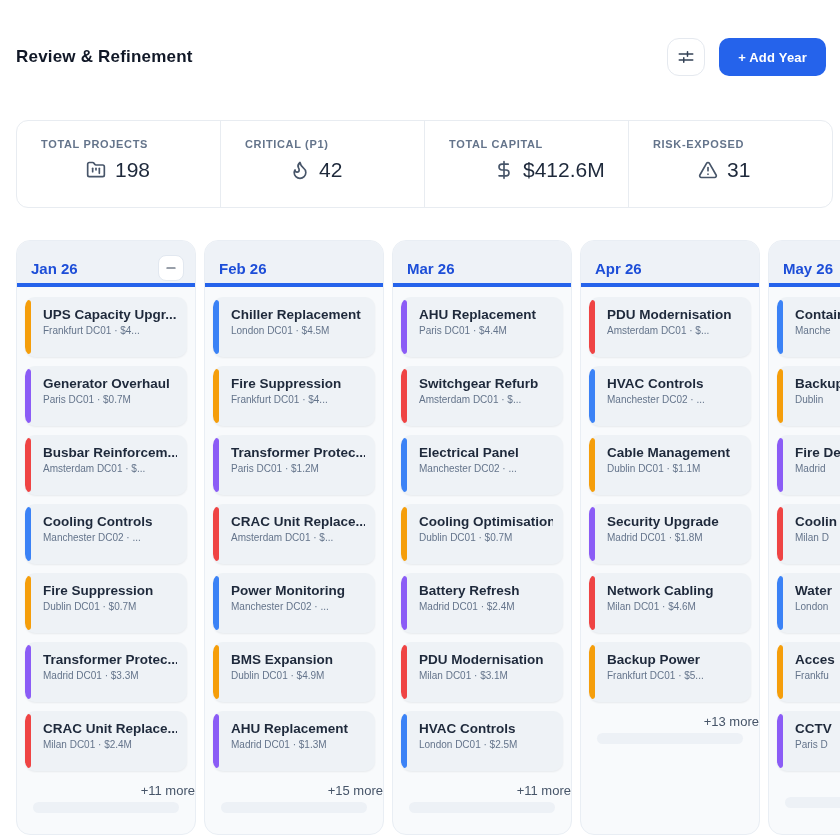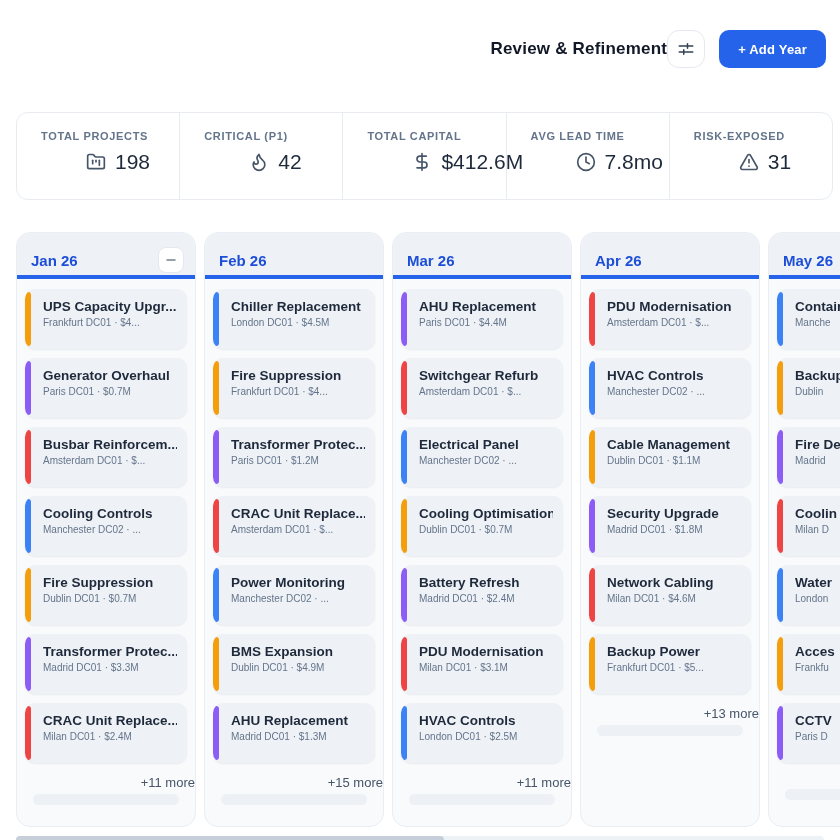--- a/index.html
+++ b/index.html
@@ -1,21 +1,21 @@
 <!DOCTYPE html>
 <html><head>
 <meta charset="utf-8">
 <style>
   * { box-sizing: border-box; margin: 0; padding: 0; }
   html, body { width: 840px; height: 840px; overflow: hidden; background: #ffffff;
     font-family: "Liberation Sans", sans-serif; }
 
   
-  .topbar { display: flex; justify-content: flex-end; align-items: center;
-    padding: 30px 14px 0 16px; }
+  .topbar { display: flex; justify-content: space-between; align-items: center;
+    padding: 30px 14px 0 16px; margin-top: 8px; }
   .page-title { font-size: 17px; font-weight: 700; color: #111827; letter-spacing: .2px; }
   .topbar-actions { display: flex; align-items: center; gap: 14px; }
   .icon-btn { width: 38px; height: 38px; background: #fff; border: 1px solid #e5e9ef;
     border-radius: 12px; display: flex; align-items: center; justify-content: center;
     cursor: pointer; }
   .primary-btn { height: 38px; padding: 0 19px; background: #2563eb; color: #fff;
     border: none; border-radius: 10px; font-size: 13px; font-weight: 700;
     font-family: inherit; cursor: pointer; letter-spacing: .2px; }
 
   
@@ -117,32 +117,20 @@
       <span class="stat-icon">
         <svg width="20" height="20" viewBox="0 0 24 24" fill="none" stroke="currentColor" stroke-width="2" stroke-linecap="round" stroke-linejoin="round">
           <line x1="12" y1="2" x2="12" y2="22"></line>
           <path d="M17 5H9.5a3.5 3.5 0 0 0 0 7h5a3.5 3.5 0 0 1 0 7H6"></path>
         </svg>
       </span>
       <span class="stat-value">$412.6M</span>
     </div>
   </div>
   <div class="stat">
-    <div class="stat-label">AVG LEAD TIME</div>
-    <div class="stat-value-row">
-      <span class="stat-icon">
-        <svg width="20" height="20" viewBox="0 0 24 24" fill="none" stroke="currentColor" stroke-width="2" stroke-linecap="round" stroke-linejoin="round">
-          <circle cx="12" cy="12" r="10"></circle>
-            <path d="M12 6v6l4 2"></path>
-        </svg>
-      </span>
-      <span class="stat-value">7.8mo</span>
-    </div>
-  </div>
-  <div class="stat">
     <div class="stat-label">RISK-EXPOSED</div>
     <div class="stat-value-row">
       <span class="stat-icon">
         <svg width="20" height="20" viewBox="0 0 24 24" fill="none" stroke="currentColor" stroke-width="2" stroke-linecap="round" stroke-linejoin="round">
           <path d="m21.73 18-8-14a2 2 0 0 0-3.48 0l-8 14A2 2 0 0 0 4 21h16a2 2 0 0 0 1.73-3Z"></path>
           <path d="M12 9v4"></path>
             <path d="M12 17h.01"></path>
         </svg>
       </span>
       <span class="stat-value">31</span>

